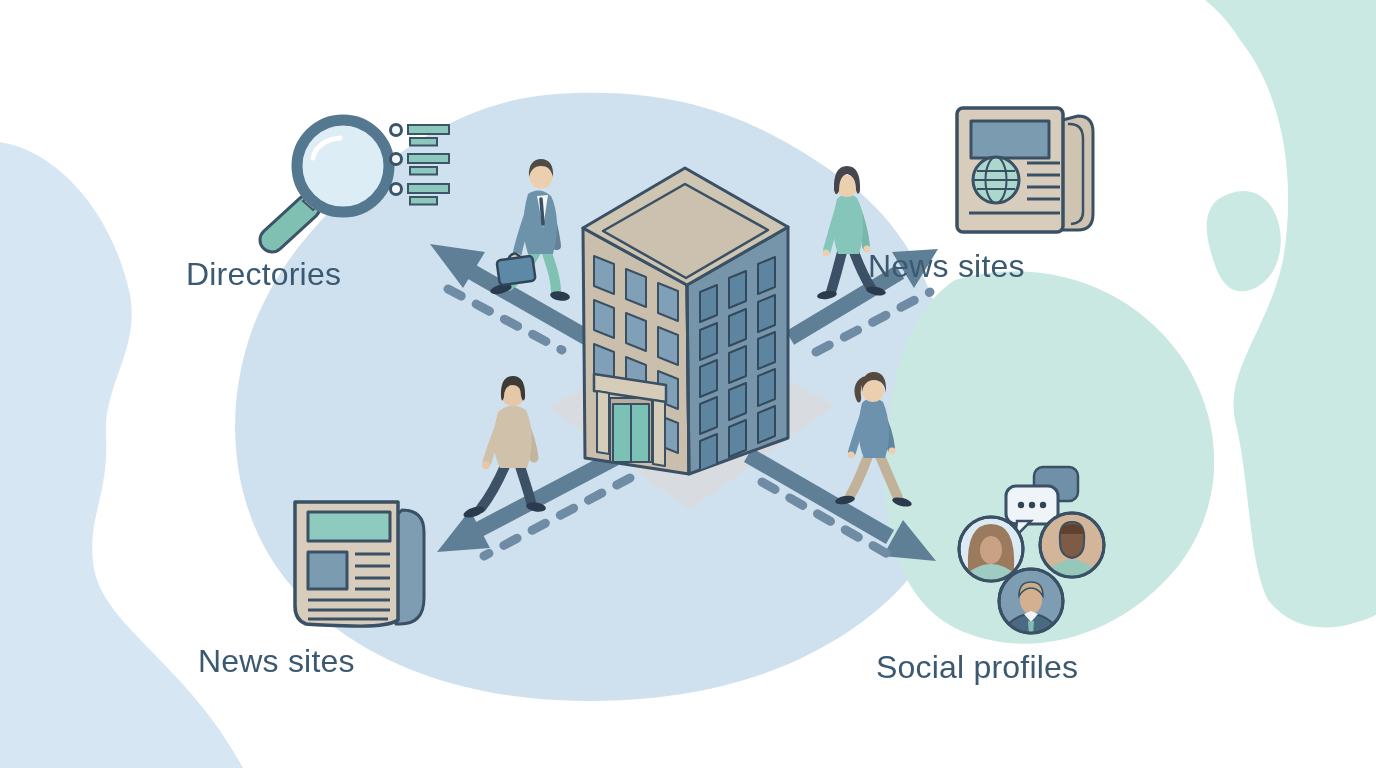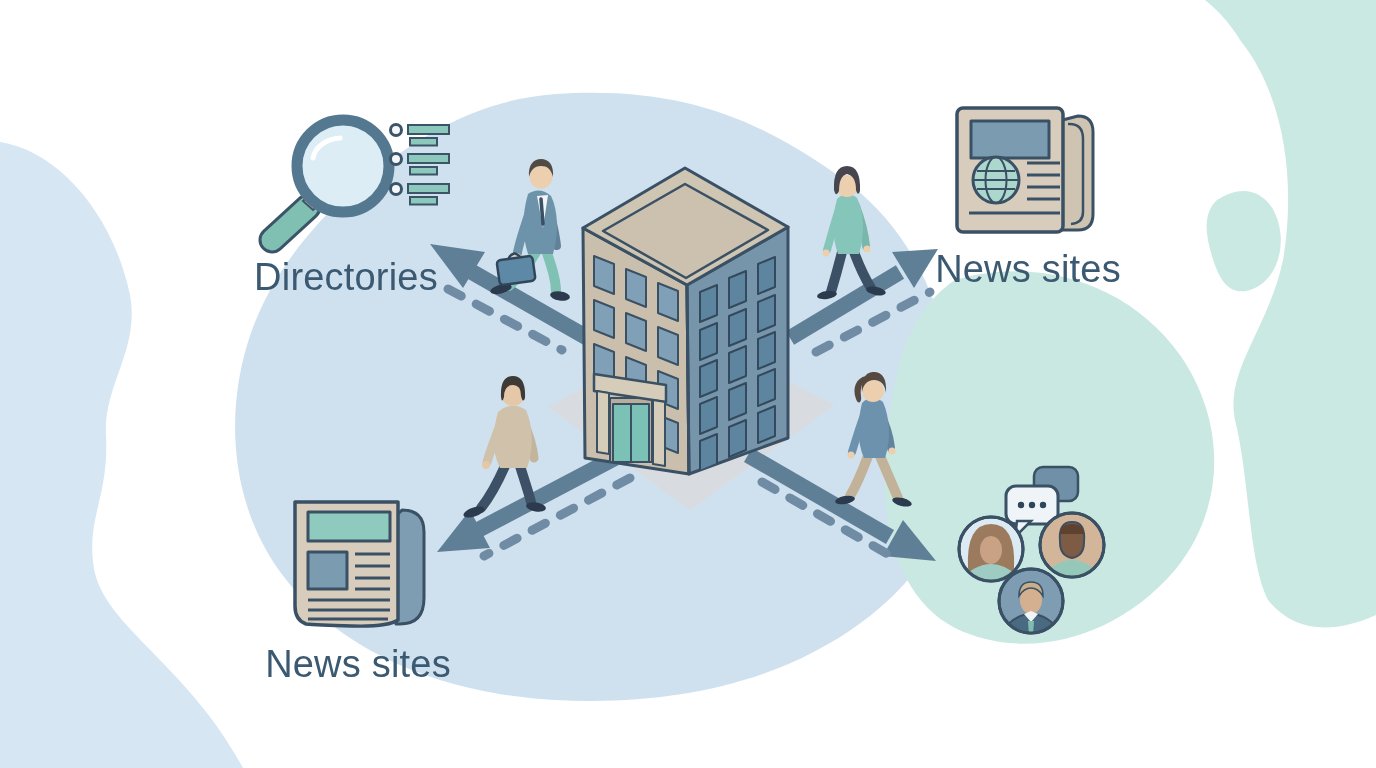--- a/index.html
+++ b/index.html
@@ -8,22 +8,21 @@
     width:1376px;height:768px;
     overflow:hidden;
     background:#ffffff;
     font-family:"Liberation Sans", sans-serif;
   }
   .stage svg{position:absolute;left:0;top:0;}
   .node-label{
     position:absolute;
     width:320px;
     margin-left:-160px;
-    text-align:center;
-    font-size:38px;
+    font-size:32px;
     font-weight:400;
     letter-spacing:0.2px;
     color:#3b5971;
     white-space:nowrap;
     user-select:none;
   }
   .lbl-directories{left:346px;top:256px;}
   .lbl-news-tr{left:1028px;top:248px;}
   .lbl-news-bl{left:358px;top:643px;}
   .lbl-social{left:1036px;top:649px;}
@@ -302,14 +301,15 @@
     <path d="M 866,376 C 856,378 852,388 856,399 C 858,405 862,403 861,396 C 860,388 862,381 868,379 Z" fill="#564a40"></path>
     <path d="M 866,410 C 859,428 855,442 852,452" fill="none" stroke="#6d92ad" stroke-width="8" stroke-linecap="round"></path>
     <circle cx="851" cy="455" r="3.5" fill="#eccfae"></circle>
   </g>
 
 </svg>
 
 <div class="node-label lbl-directories">Directories</div>
 <div class="node-label lbl-news-tr">News sites</div>
 <div class="node-label lbl-news-bl">News sites</div>
+<div class="node-label lbl-social">Social profiles</div>
 
 </div>
 
 </body></html>

